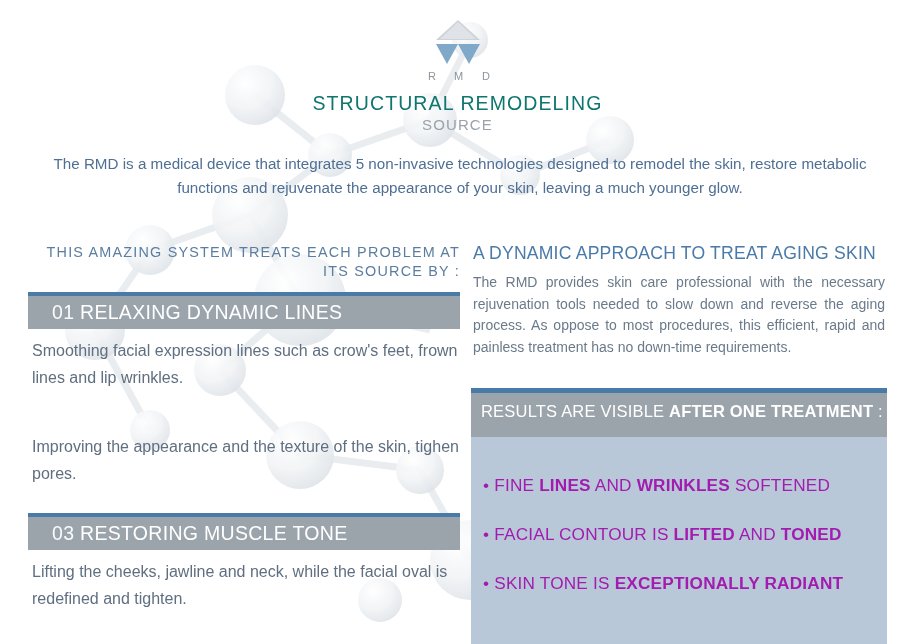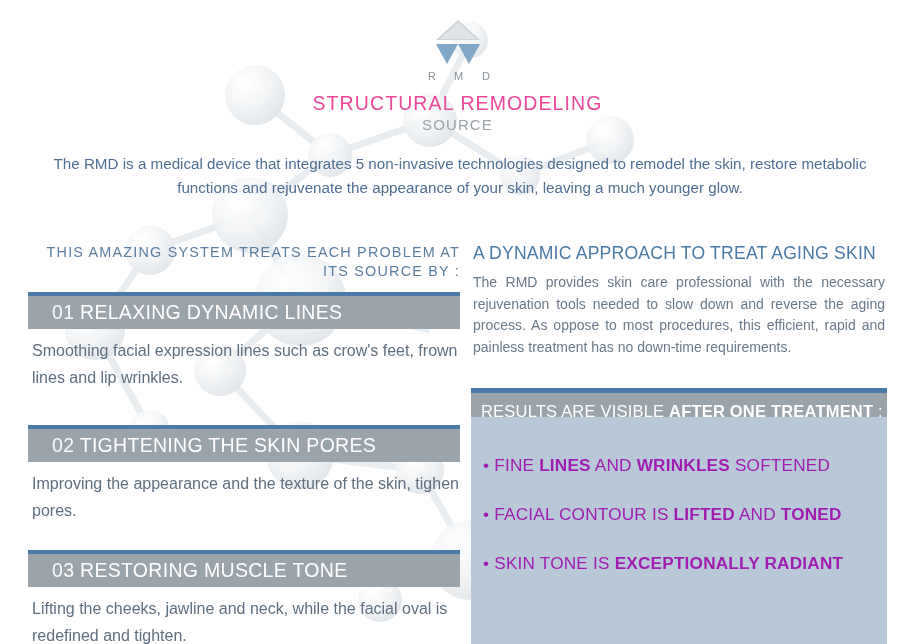--- a/index.html
+++ b/index.html
@@ -39,21 +39,21 @@
     text-align: center;
   }
   .logo-mark {
     display: block;
     margin: 0 auto;
   }
   .logo-title {
     margin-top: 4px;
     font-size: 19.5px;
     letter-spacing: 1.1px;
-    color: #ec4899;
+    color: #0f766e;
     font-weight: 400;
   }
   .logo-sub {
     margin-top: 1px;
     font-size: 15px;
     letter-spacing: 1.1px;
     color: #9aa2ab;
     font-weight: 400;
   }
 
@@ -140,21 +140,21 @@
     position: absolute;
     left: 471px;
     top: 388px;
     width: 416px;
     height: 256px;
     background: #b9c8d8;
     border-top: 5px solid #4a7aa8;
     box-sizing: border-box;
   }
   .results-head {
-    height: 24px;
+    height: 44px;
     line-height: 36px;
     background: #9ba3ab;
     color: #ffffff;
     font-size: 16.5px;
     padding-left: 10px;
     letter-spacing: 0.2px;
   }
   .results-head b { font-weight: 700; }
 
   .results-list {
@@ -247,24 +247,20 @@
     <div class="left-heading">THIS AMAZING SYSTEM TREATS EACH PROBLEM AT ITS SOURCE BY :</div>
 
     <div class="bar">
       <span class="num">01</span>
       <span class="txt">RELAXING DYNAMIC LINES</span>
     </div>
     <div class="body-text">Smoothing facial expression lines such as crow's feet, frown lines and lip wrinkles.</div>
 
     <div class="spacer-32"></div>
 
-    <div class="bar">
-      <span class="num">02</span>
-      <span class="txt">TIGHTENING THE SKIN PORES</span>
-    </div>
     <div class="body-text">Improving the appearance and the texture of the skin, tighen pores.</div>
 
     <div class="spacer-26"></div>
 
     <div class="bar">
       <span class="num">03</span>
       <span class="txt">RESTORING MUSCLE TONE</span>
     </div>
     <div class="body-text">Lifting the cheeks, jawline and neck, while the facial oval is redefined and tighten.</div>
   </div>

